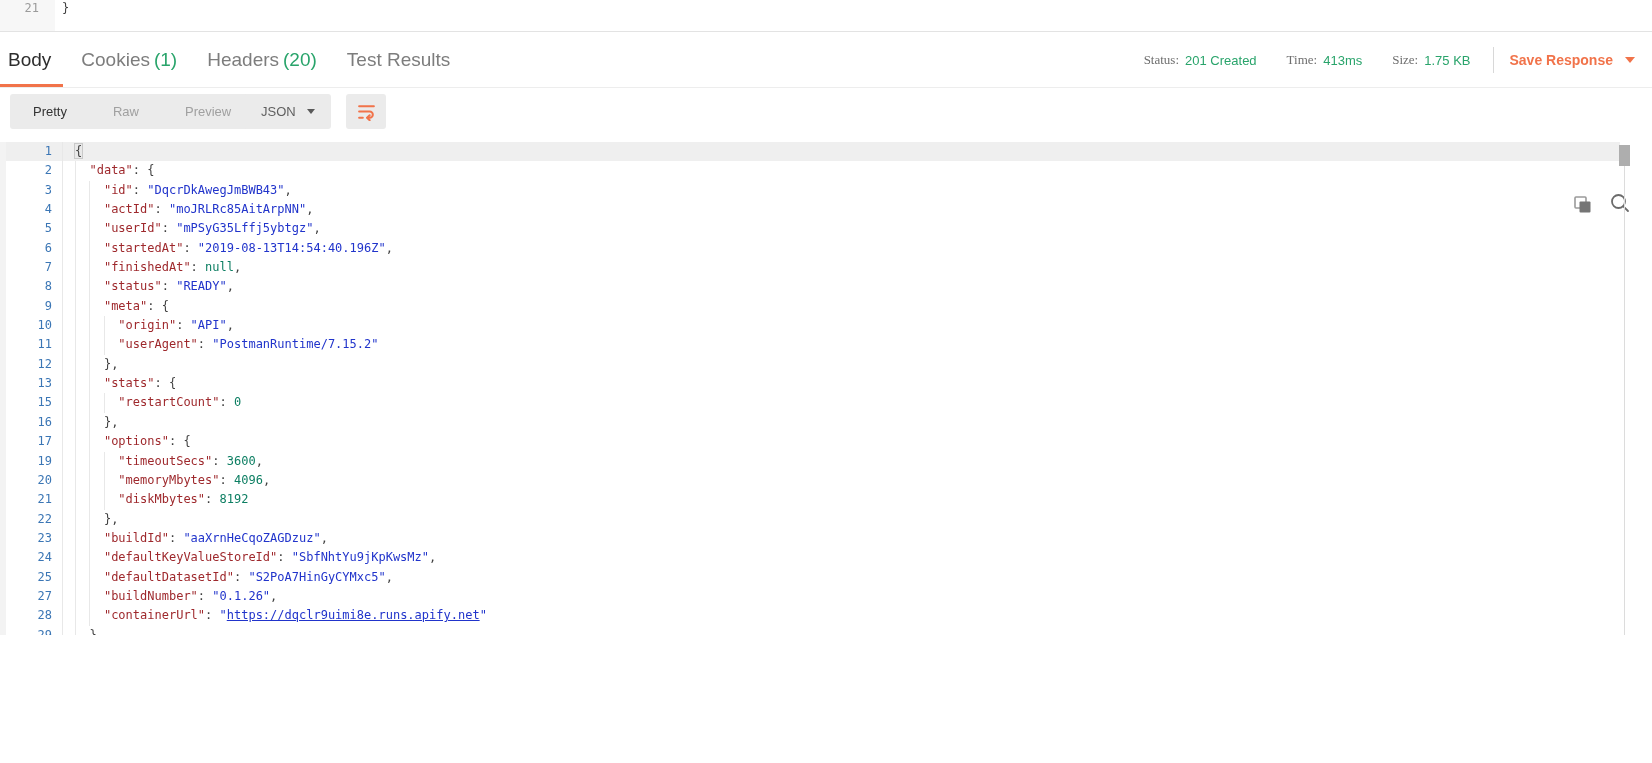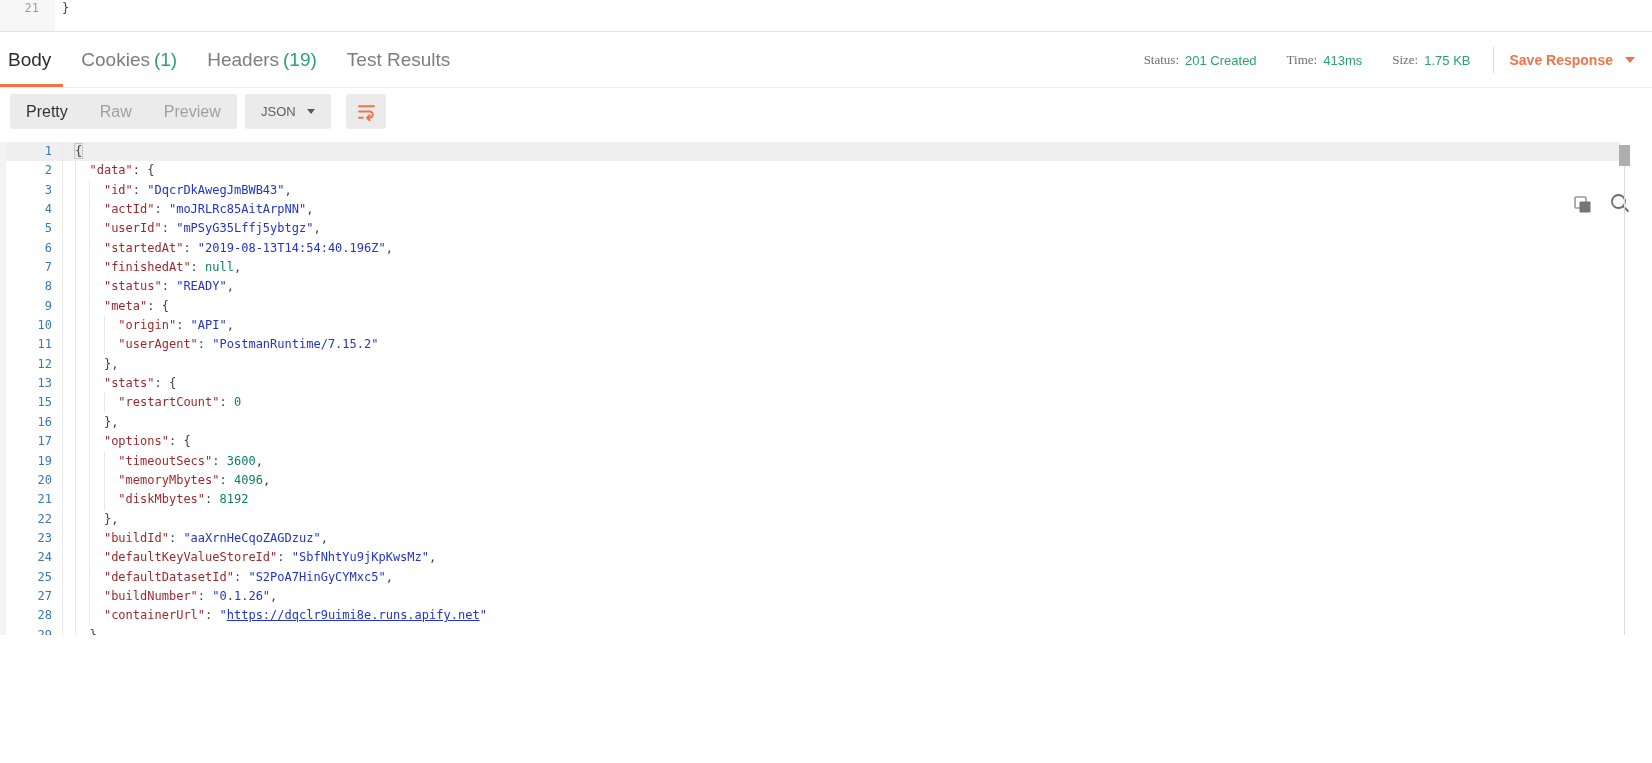--- a/index.html
+++ b/index.html
@@ -29,21 +29,21 @@
   .stat{display:flex;align-items:center;gap:6px;font-size:13px;margin-left:30px;white-space:nowrap;}
   .stat .lbl{color:#6e6e6e;font-family:Liberation Serif, serif;}
   .stat .val{color:var(--green);}
   .meta-divider{width:1px;height:26px;background:#d8d8d8;margin:0 16px 0 22px;}
   .save-response{display:inline-flex;align-items:center;gap:12px;font-size:14px;font-weight:700;color:var(--accent);cursor:pointer;white-space:nowrap;}
   .caret-down{width:0;height:0;border-left:5px solid transparent;border-right:5px solid transparent;border-top:6px solid var(--accent);}
 
   
   .toolbar{position:absolute;top:88px;left:0;width:1652px;height:54px;background:#fff;}
   .seg{position:absolute;left:10px;top:6px;height:35px;display:flex;background:#ebebeb;border-radius:3px;overflow:hidden;}
-  .seg-btn{padding:0 16px;line-height:35px;font-size:16px;color:#a0a0a0;cursor:pointer;}
+  .seg-btn{padding:0 23px;line-height:35px;font-size:13px;color:#a0a0a0;cursor:pointer;}
   .seg-btn.active{color:#333;}
   .lang-dd{position:absolute;left:245px;top:6px;height:35px;padding:0 16px;display:flex;align-items:center;gap:11px;background:#ebebeb;border-radius:3px;font-size:13px;color:#5f5f5f;cursor:pointer;}
   .dd-caret{width:0;height:0;border-left:4px solid transparent;border-right:4px solid transparent;border-top:5px solid #595959;}
   .wrap-btn{position:absolute;left:346px;top:6px;width:40px;height:35px;background:#ebebeb;border-radius:3px;display:flex;align-items:center;justify-content:center;cursor:pointer;}
   .icon-btn{position:absolute;cursor:pointer;}
 
   
   .code-area{position:absolute;top:142px;left:0;width:1620px;}
   .code-row{position:relative;height:var(--lh);font-family:"DejaVu Sans Mono",monospace;font-size:12px;line-height:var(--lh);white-space:pre;}
   .code-row.active-line{background:#efefef;}
@@ -80,21 +80,21 @@
     <div class="tabs">
         <div class="tab active">
           <span>Body</span>
         </div>
         <div class="tab">
           <span>Cookies</span>
           <span class="tab-count">(1)</span>
         </div>
         <div class="tab">
           <span>Headers</span>
-          <span class="tab-count">(19)</span>
+          <span class="tab-count">(20)</span>
         </div>
         <div class="tab">
           <span>Test Results</span>
         </div>
       </div>
     <div class="status-cluster">
       <div class="stat">
         <span class="lbl">Status:</span>
         <span class="val">201 Created</span>
       </div>

